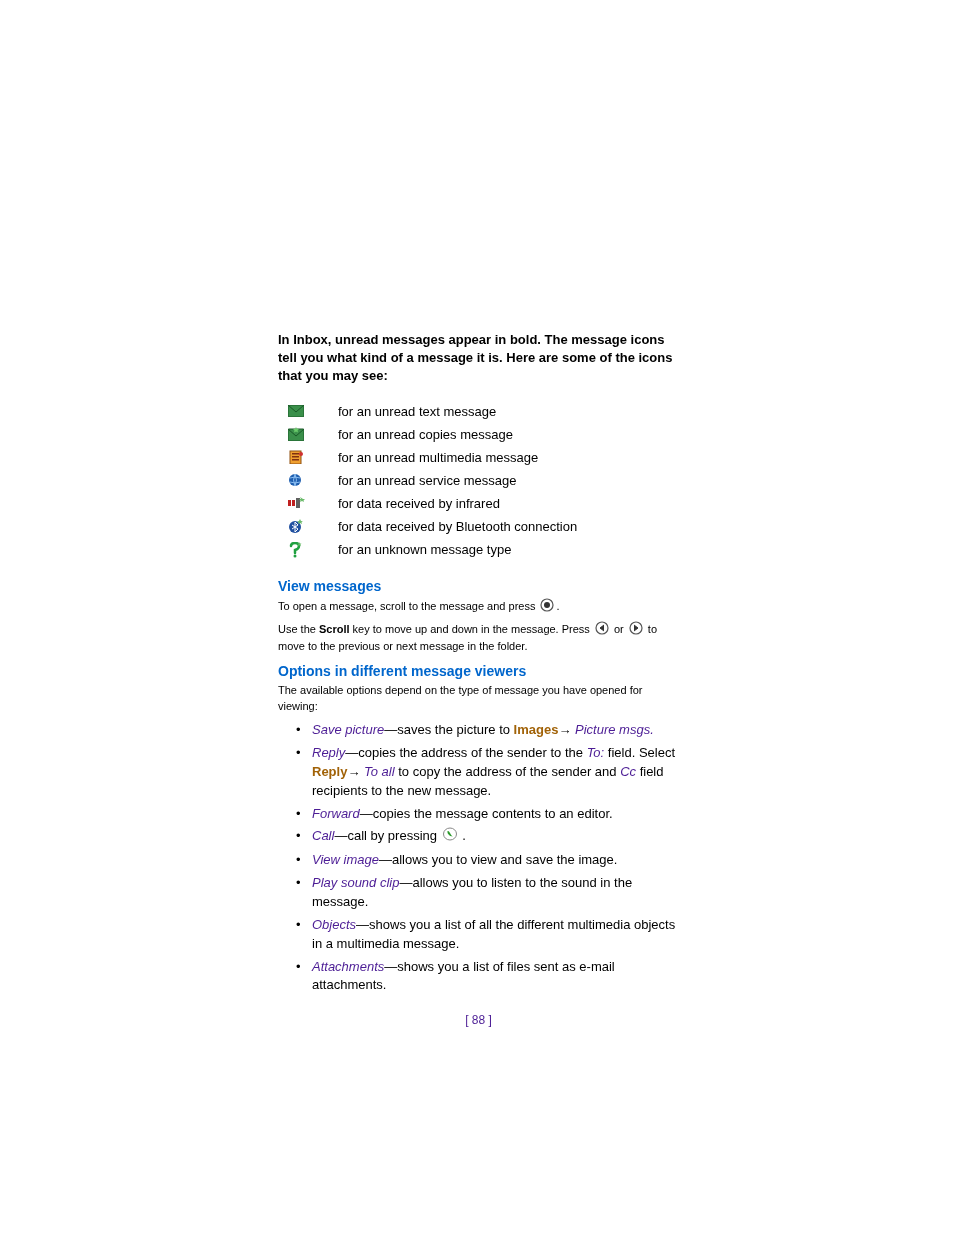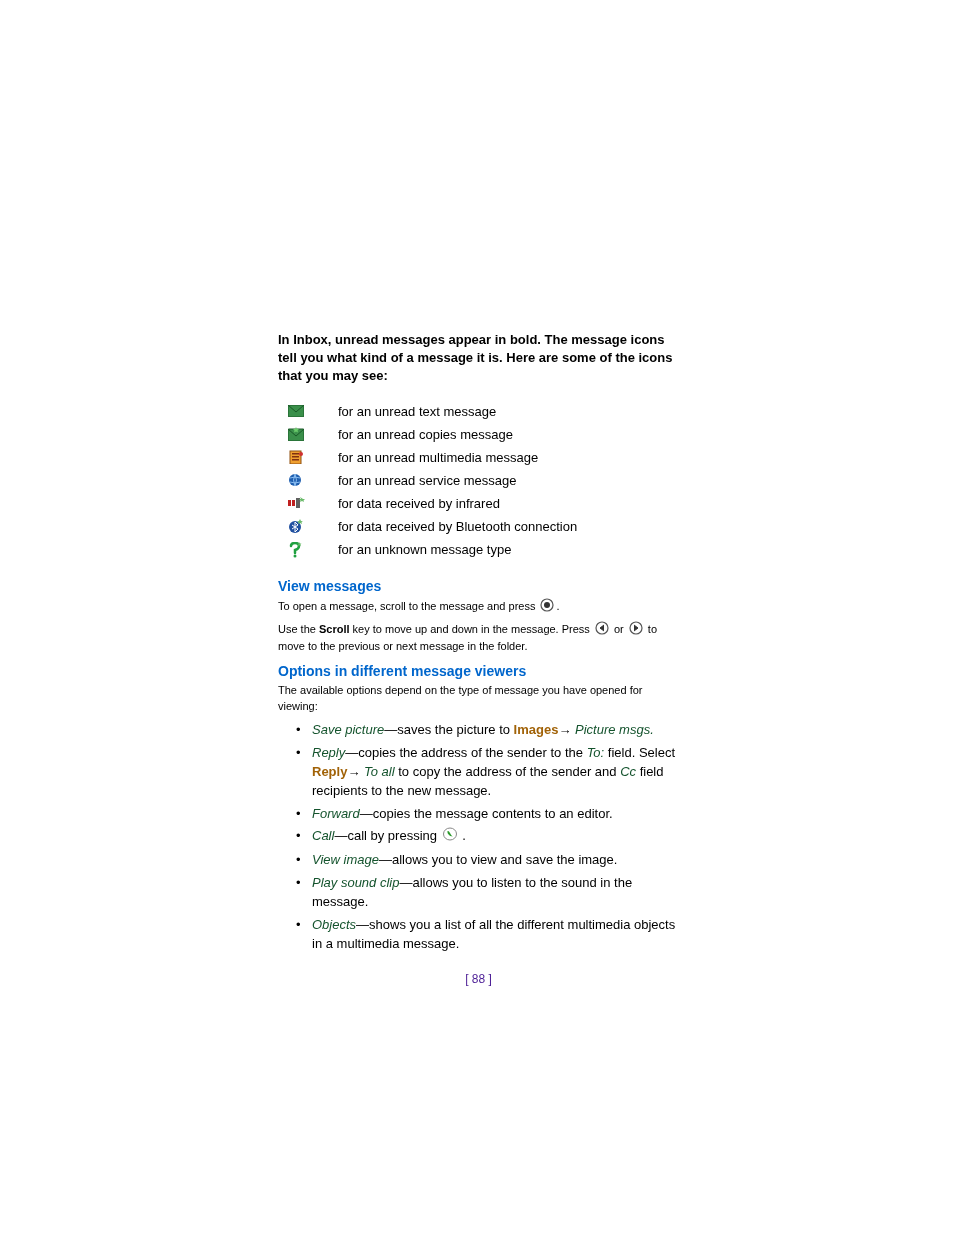--- a/index.html
+++ b/index.html
@@ -41,21 +41,21 @@
     font-size: 14px;
     margin: 8px 0 4px 0;
   }
   .para {
     font-size: 11px;
     line-height: 1.45;
     margin: 0 0 4px 0;
   }
   .bold { font-weight: bold; }
   .blue-bold { color: #a16207; font-weight: bold; }
-  .blue-ital { color: #14532d; font-style: italic; }
+  .blue-ital { color: #4c1d95; font-style: italic; }
   ul.opts {
     list-style: none;
     padding: 0;
     margin: 6px 0 0 18px;
   }
   ul.opts li {
     font-size: 13px;
     line-height: 1.45;
     margin-bottom: 4px;
     position: relative;
@@ -205,17 +205,20 @@
     </li>
     <li>
       <span class="blue-ital">View image</span><span>—allows you to view and save the image.</span>
     </li>
     <li>
       <span class="blue-ital">Play sound clip</span><span>—allows you to listen to the sound in the message.</span>
     </li>
     <li>
       <span class="blue-ital">Objects</span><span>—shows you a list of all the different multimedia objects in a multimedia message.</span>
     </li>
+    <li>
+      <span class="blue-ital">Attachments</span><span>—shows you a list of files sent as e-mail attachments.</span>
+    </li>
   </ul>
 
   <div class="pagenum">[ 88 ]</div>
 
 </div>
 
 </body></html>

